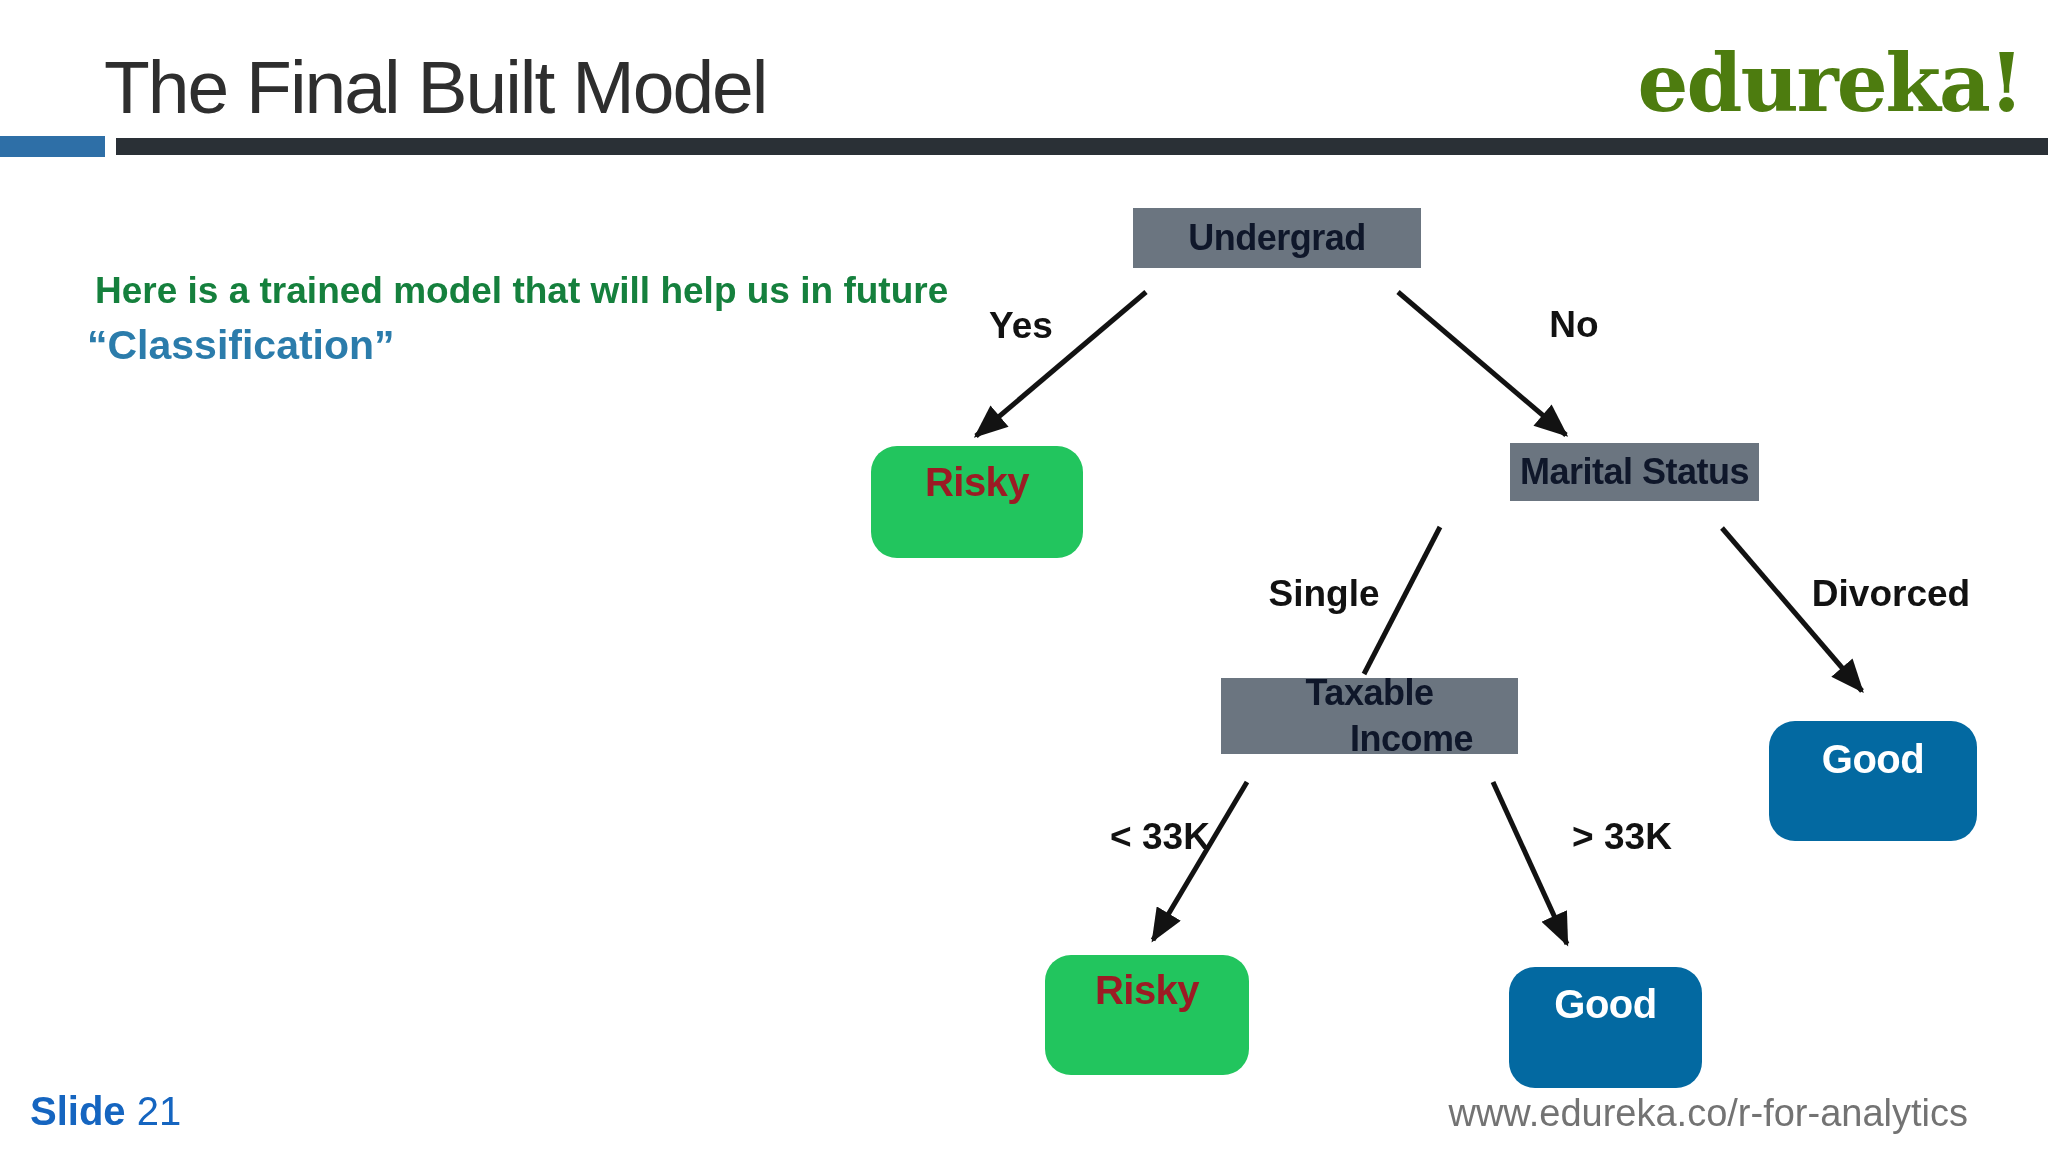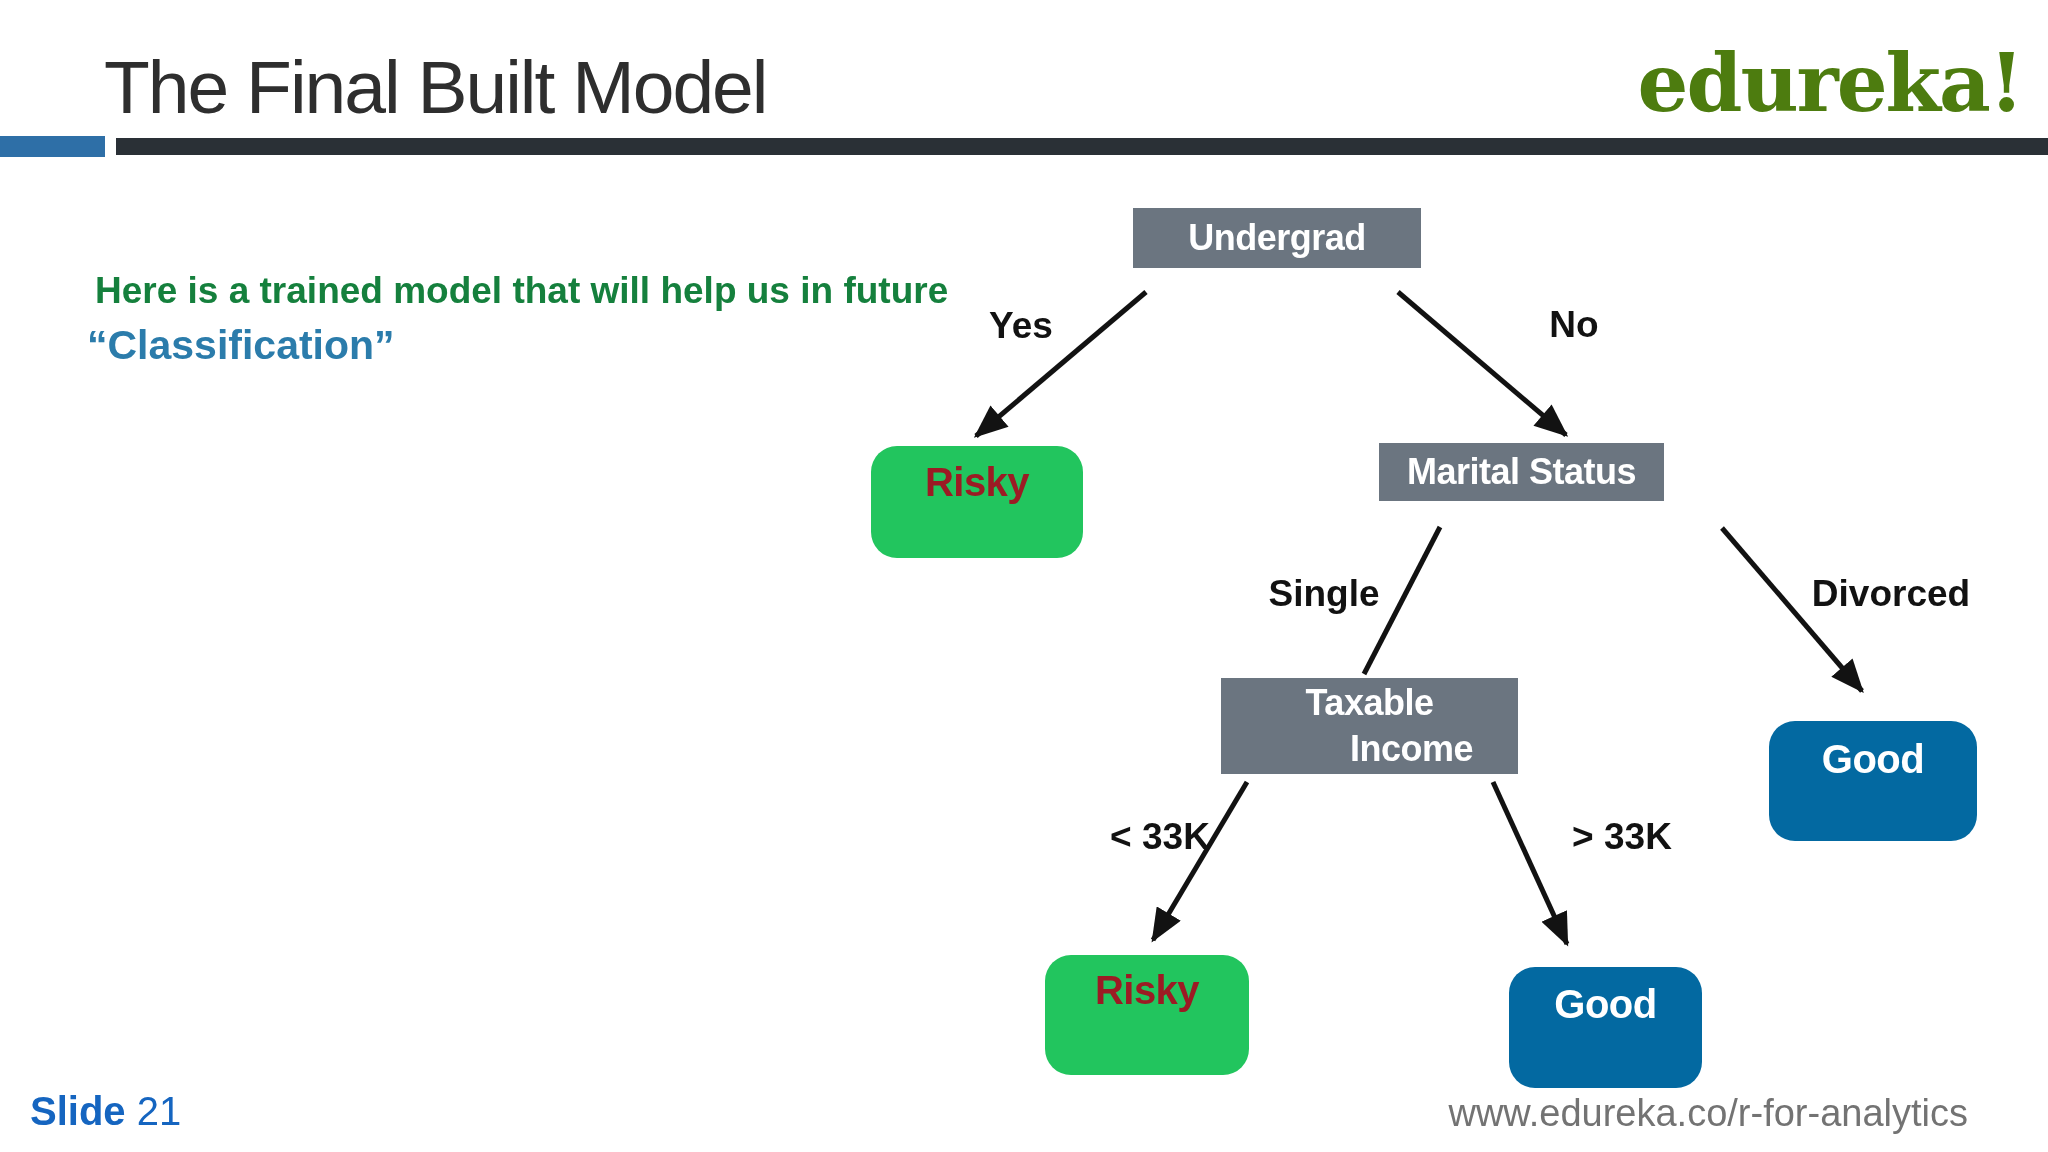--- a/index.html
+++ b/index.html
@@ -21,31 +21,31 @@
   .bar-blue{left:0;top:136px;width:105px;height:21px;background:#2e6fa7;}
   .bar-dark{left:116px;top:138px;width:1932px;height:17px;background:#2a3036;}
 
   
   .intro1{left:87px;top:262px;margin:8px;font-size:37px;color:#15803d;white-space:nowrap;font-weight:bold;}
   .intro2{left:87px;top:322px;margin:0;font-size:41px;font-weight:bold;color:#2b7cab;white-space:nowrap;}
 
   
   svg.edges{left:0;top:0;width:2048px;height:1152px;pointer-events:none;}
   .node{
-    display:flex;justify-content:center;color:#ffffff;font-weight:bold;
+    display:flex;justify-content:center;color:#0f172a;font-weight:bold;
     font-size:36px;letter-spacing:-0.5px;
   }
   .decision{background:#6b7580;align-items:center;text-align:center;}
   .leaf{border-radius:26px;align-items:flex-start;font-size:40px;}
   .leaf-risky{background:#22c55e;color:#9c1b24;}
   .leaf-good{background:#0369a1;color:#ffffff;margin-top:16px;}
 
   #node-undergrad{left:1133px;top:208px;width:288px;height:60px;}
-  #node-marital{left:1379px;top:443px;width:285px;height:58px;}
-  #node-taxable{left:1221px;top:678px;width:297px;height:96px;flex-direction:column;align-items:center;justify-content:center;line-height:46px;}
+  #node-marital{left:1510px;top:443px;width:249px;height:58px;}
+  #node-taxable{left:1221px;top:678px;width:297px;height:76px;flex-direction:column;align-items:center;justify-content:center;line-height:46px;}
   #node-taxable .line2{transform:translateX(42px);}
   #node-risky-top{left:871px;top:446px;width:212px;height:112px;padding-top:0;}
   #node-risky-top span{margin-top:14px;}
   #node-good-right{left:1769px;top:705px;width:208px;height:120px;}
   #node-good-right span{margin-top:16px;}
   #node-risky-bottom{left:1045px;top:955px;width:204px;height:120px;}
   #node-risky-bottom span{margin-top:13px;}
   #node-good-bottom{left:1509px;top:951px;width:193px;height:121px;}
   #node-good-bottom span{margin-top:15px;}
 

